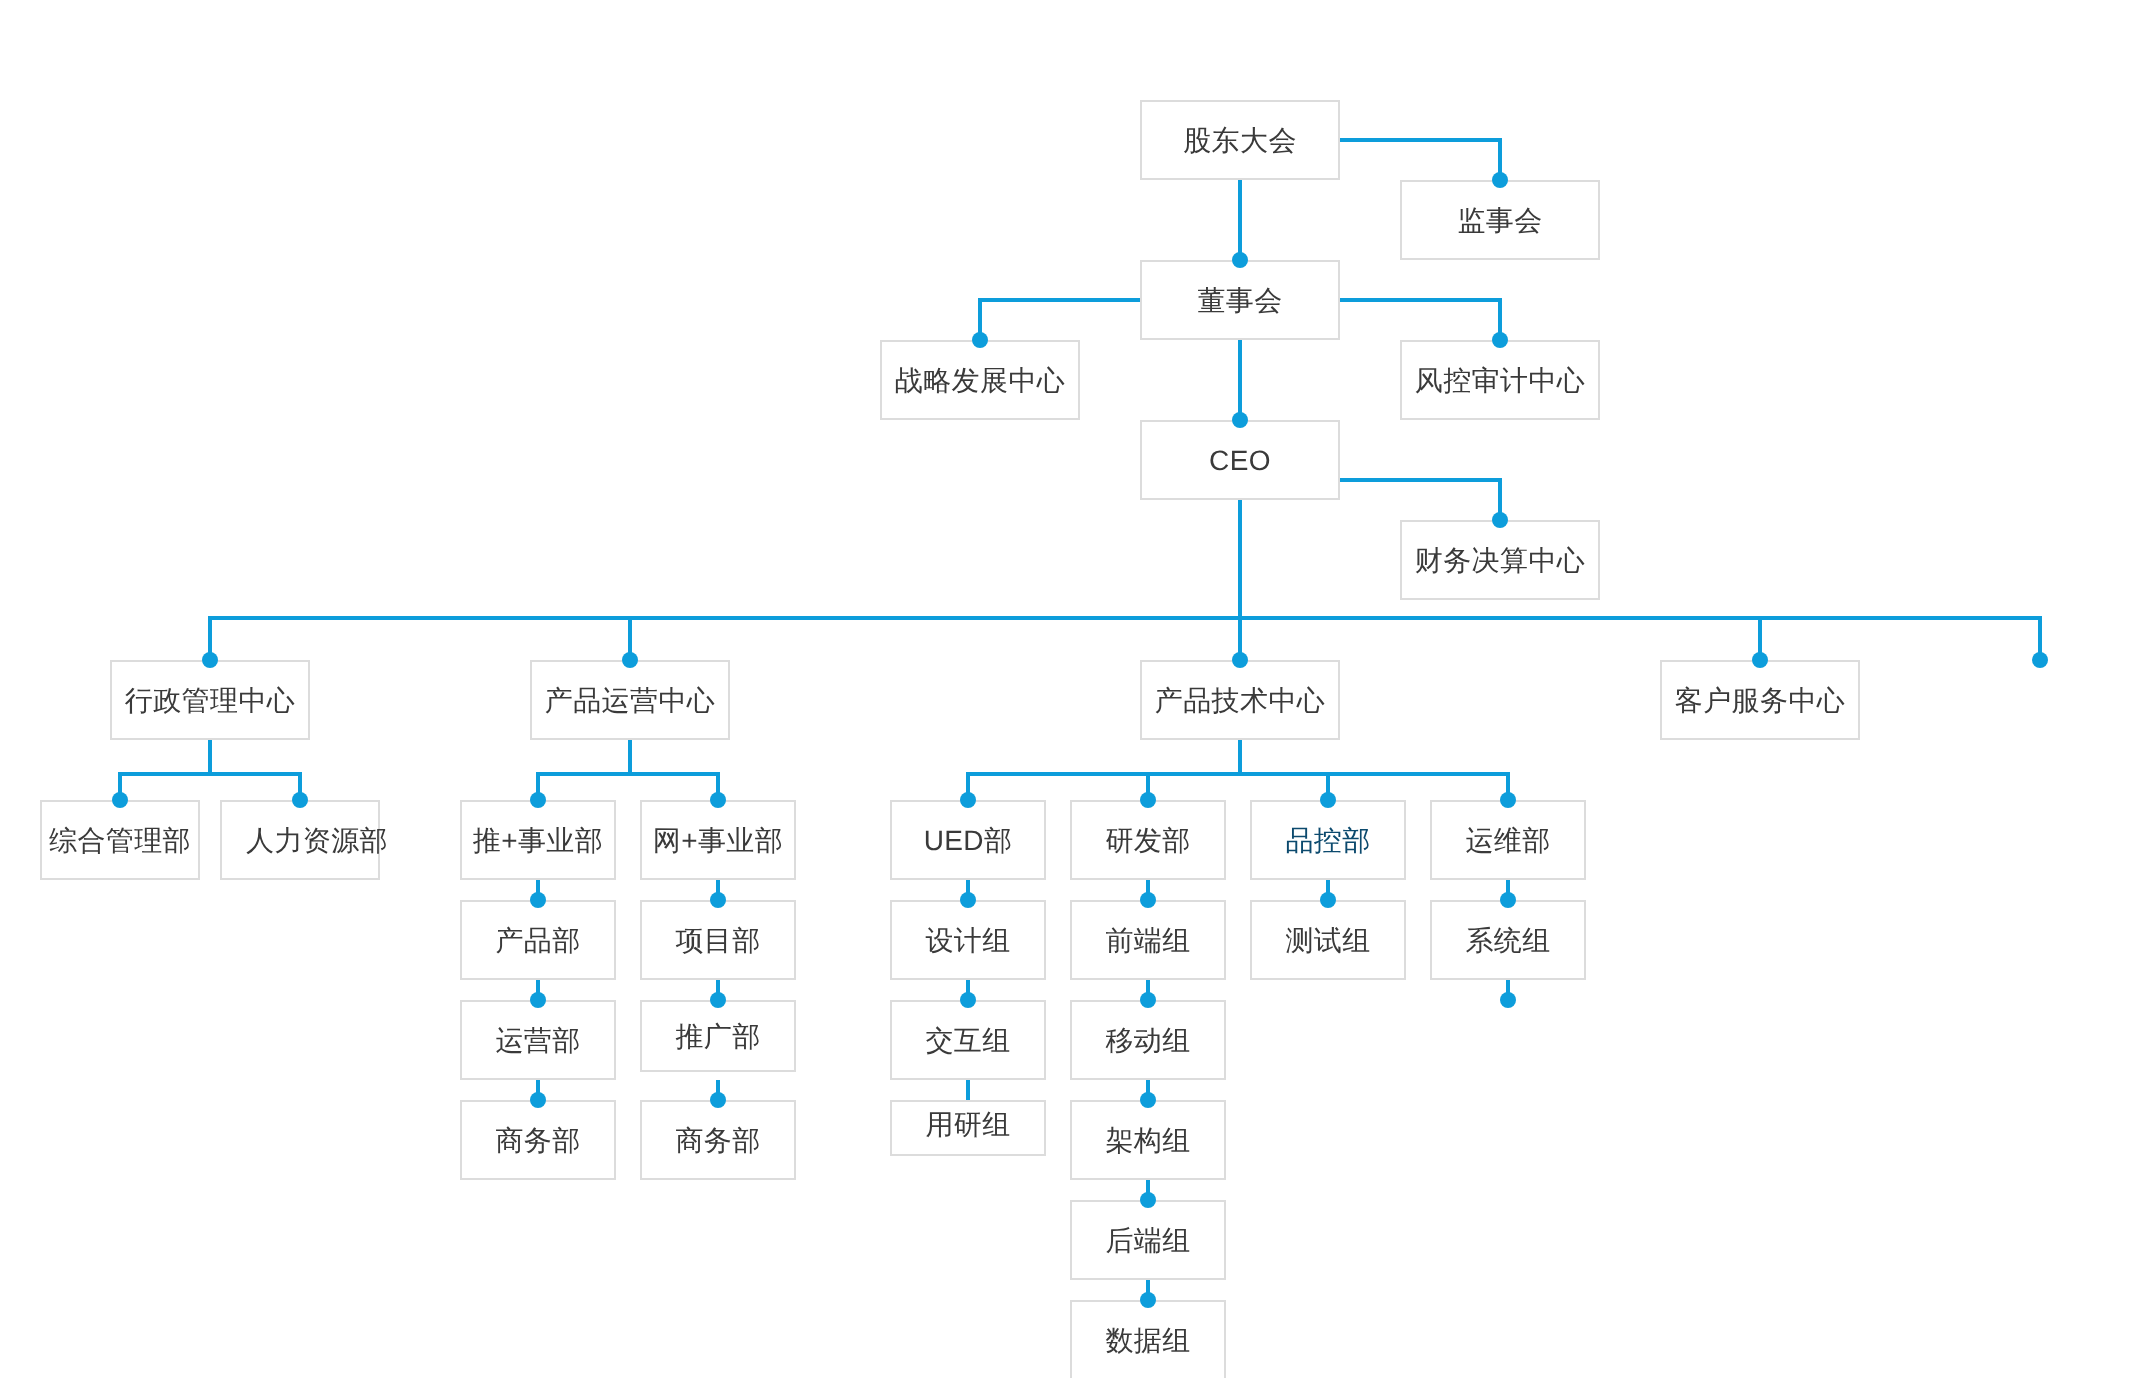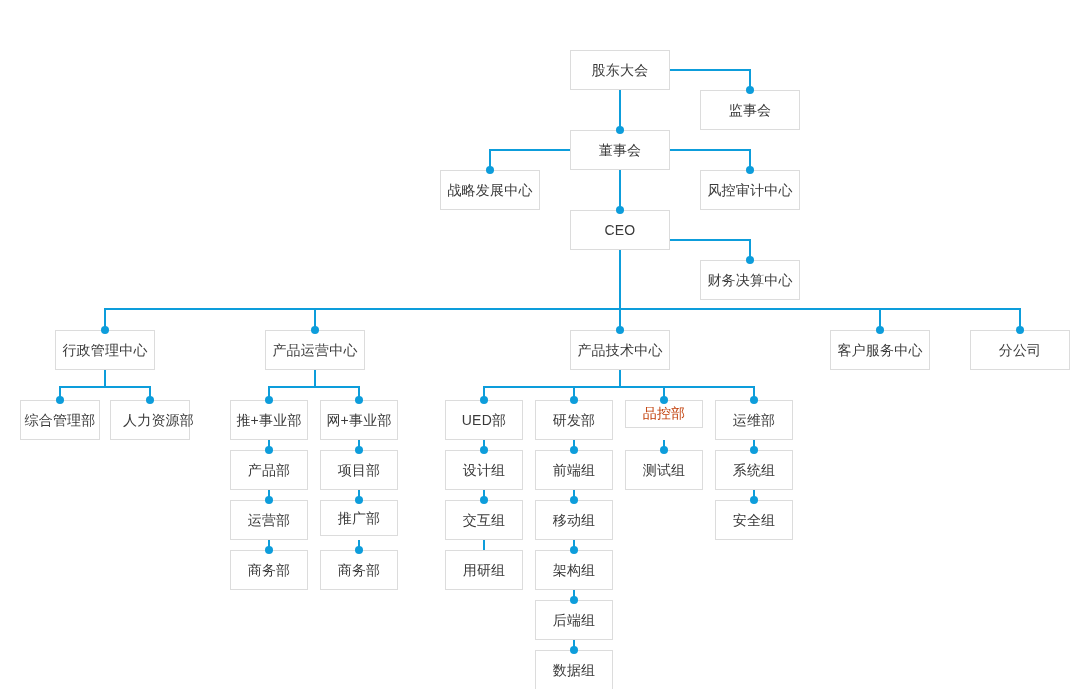--- a/index.html
+++ b/index.html
@@ -165,23 +165,20 @@
     </div>
     <div class="node" style="left: 265px; top: 330px; width: 100px; height: 40px; border-color: rgb(220, 220, 220); color: rgb(58, 58, 58);">
       <span class="node-label">产品运营中心</span>
     </div>
     <div class="node" style="left: 570px; top: 330px; width: 100px; height: 40px; border-color: rgb(220, 220, 220); color: rgb(58, 58, 58);">
       <span class="node-label">产品技术中心</span>
     </div>
     <div class="node" style="left: 830px; top: 330px; width: 100px; height: 40px; border-color: rgb(220, 220, 220); color: rgb(58, 58, 58);">
       <span class="node-label">客户服务中心</span>
     </div>
-    <div class="node" style="left: 970px; top: 330px; width: 100px; height: 40px; border-color: rgb(220, 220, 220); color: rgb(58, 58, 58);">
-      <span class="node-label">分公司</span>
-    </div>
     <div class="node" style="left: 20px; top: 400px; width: 80px; height: 40px; border-color: rgb(220, 220, 220); color: rgb(58, 58, 58);">
       <span class="node-label">综合管理部</span>
     </div>
     <div class="node" style="left: 110px; top: 400px; width: 80px; height: 40px; border-color: rgb(220, 220, 220); color: rgb(58, 58, 58); padding-left: 17px;">
       <span class="node-label">人力资源部</span>
     </div>
     <div class="node" style="left: 230px; top: 400px; width: 78px; height: 40px; border-color: rgb(220, 220, 220); color: rgb(58, 58, 58);">
       <span class="node-label">推+事业部</span>
     </div>
     <div class="node" style="left: 320px; top: 400px; width: 78px; height: 40px; border-color: rgb(220, 220, 220); color: rgb(58, 58, 58); justify-content: center;">
@@ -204,21 +201,21 @@
     </div>
     <div class="node" style="left: 320px; top: 550px; width: 78px; height: 40px; border-color: rgb(220, 220, 220); color: rgb(58, 58, 58);">
       <span class="node-label">商务部</span>
     </div>
     <div class="node" style="left: 445px; top: 400px; width: 78px; height: 40px; border-color: rgb(220, 220, 220); color: rgb(58, 58, 58);">
       <span class="node-label">UED部</span>
     </div>
     <div class="node" style="left: 535px; top: 400px; width: 78px; height: 40px; border-color: rgb(220, 220, 220); color: rgb(58, 58, 58);">
       <span class="node-label">研发部</span>
     </div>
-    <div class="node" style="left: 625px; top: 400px; width: 78px; height: 28px; border-color: rgb(220, 220, 220); color: #c2410c; font-family: Liberation Mono, monospace;">
+    <div class="node" style="left: 625px; top: 400px; width: 78px; height: 40px; border-color: rgb(220, 220, 220); color: #0c4a6e;">
       <span class="node-label">品控部</span>
     </div>
     <div class="node" style="left: 715px; top: 400px; width: 78px; height: 40px; border-color: rgb(220, 220, 220); color: rgb(58, 58, 58);">
       <span class="node-label">运维部</span>
     </div>
     <div class="node" style="left: 445px; top: 450px; width: 78px; height: 40px; border-color: rgb(220, 220, 220); color: rgb(58, 58, 58);">
       <span class="node-label">设计组</span>
     </div>
     <div class="node" style="left: 535px; top: 450px; width: 78px; height: 40px; border-color: rgb(220, 220, 220); color: rgb(58, 58, 58);">
       <span class="node-label">前端组</span>
@@ -228,24 +225,21 @@
     </div>
     <div class="node" style="left: 715px; top: 450px; width: 78px; height: 40px; border-color: rgb(220, 220, 220); color: rgb(58, 58, 58);">
       <span class="node-label">系统组</span>
     </div>
     <div class="node" style="left: 445px; top: 500px; width: 78px; height: 40px; border-color: rgb(220, 220, 220); color: rgb(58, 58, 58);">
       <span class="node-label">交互组</span>
     </div>
     <div class="node" style="left: 535px; top: 500px; width: 78px; height: 40px; border-color: rgb(220, 220, 220); color: rgb(58, 58, 58);">
       <span class="node-label">移动组</span>
     </div>
-    <div class="node" style="left: 715px; top: 500px; width: 78px; height: 40px; border-color: rgb(220, 220, 220); color: rgb(58, 58, 58);">
-      <span class="node-label">安全组</span>
-    </div>
-    <div class="node" style="left: 445px; top: 550px; width: 78px; height: 40px; border-color: rgb(220, 220, 220); color: rgb(58, 58, 58);">
+    <div class="node" style="left: 445px; top: 550px; width: 78px; height: 28px; border-color: rgb(220, 220, 220); color: rgb(58, 58, 58); font-family: Liberation Serif, serif;">
       <span class="node-label">用研组</span>
     </div>
     <div class="node" style="left: 535px; top: 550px; width: 78px; height: 40px; border-color: rgb(220, 220, 220); color: rgb(58, 58, 58);">
       <span class="node-label">架构组</span>
     </div>
     <div class="node" style="left: 535px; top: 600px; width: 78px; height: 40px; border-color: rgb(220, 220, 220); color: rgb(58, 58, 58);">
       <span class="node-label">后端组</span>
     </div>
     <div class="node" style="left: 535px; top: 650px; width: 78px; height: 40px; border-color: rgb(220, 220, 220); color: rgb(58, 58, 58);">
       <span class="node-label">数据组</span>

